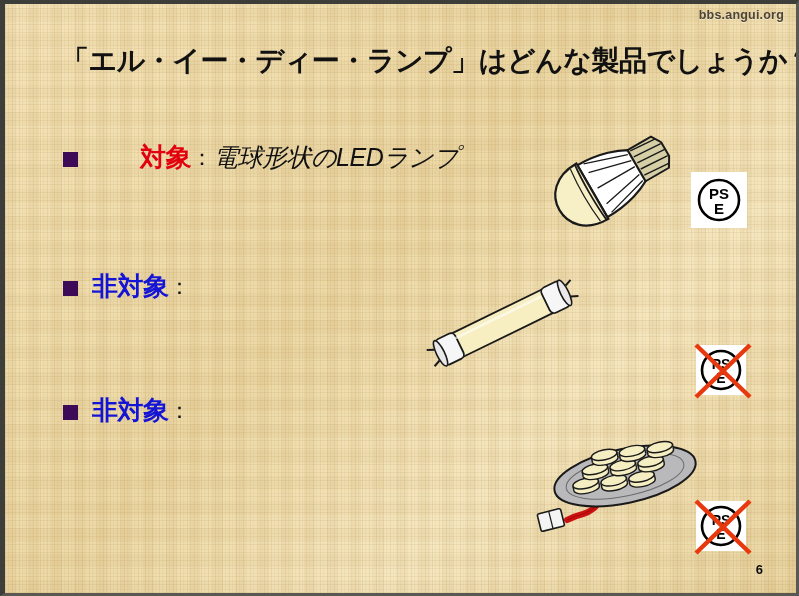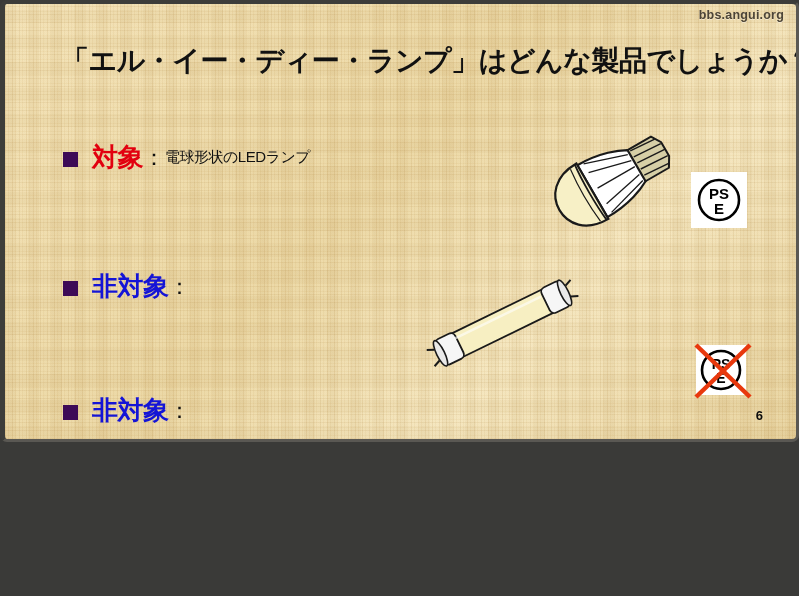--- a/index.html
+++ b/index.html
@@ -2,35 +2,34 @@
 <html><head>
 <meta charset="utf-8">
 <style>
   html,body{margin:0;padding:0;}
   body{
     width:799px;height:596px;overflow:hidden;
     font-family:"Liberation Sans","DejaVu Sans",sans-serif;
     background:#3a3a38;
   }
   #slide{
-    position:relative;width:799px;height:442px;
+    position:relative;width:799px;height:596px;
     box-sizing:border-box;
     border-left:5px solid #3d3d3a;
     border-top:4px solid #3d3d3a;
     border-right:3px solid #5a5853;
     border-bottom:3px solid #5a5853;
     background-color:#ecd9a6;
     background-image:
       repeating-linear-gradient(90deg, rgba(190,155,95,.16) 0 1px, rgba(255,244,210,.10) 1px 3px, rgba(208,175,115,.10) 3px 4px, rgba(255,248,220,.06) 4px 7px),
       repeating-linear-gradient(0deg, rgba(185,150,92,.13) 0 1px, rgba(255,246,214,.09) 1px 3px, rgba(205,172,112,.09) 3px 4px, rgba(255,250,226,.05) 4px 8px),
       repeating-linear-gradient(90deg, rgba(170,134,76,.07) 0 11px, rgba(255,250,225,.05) 11px 23px),
       repeating-linear-gradient(0deg, rgba(170,134,76,.06) 0 13px, rgba(255,250,225,.04) 13px 26px),
       linear-gradient(135deg,#f0ddae 0%,#e7d098 45%,#f2e2b8 70%,#e3cb92 100%);
     overflow:hidden;
-    border-radius:7px;
   }
 
   
   #watermark{
     position:absolute;top:4px;right:12px;
     font-size:12.5px;font-weight:bold;color:#4c4436;
     letter-spacing:.2px;
     text-shadow:0 1px 0 rgba(255,255,255,.45);
   }
 
@@ -42,24 +41,24 @@
   }
 
   
   .bullet-row{position:absolute;display:flex;align-items:center;white-space:nowrap;}
   .bullet-sq{
     width:15px;height:15px;background:#3d0a57;
     display:inline-block;margin-right:14px;flex:none;
     position:relative;top:2px;
   }
   .b-key{font-size:26px;font-weight:bold;letter-spacing:-.5px;}
-  .b-key.red{color:#e2000f;}
+  .b-key.red{color:#e2000f;margin-left:48px;}
   .b-key.blue{color:#1414d6;}
   .b-colon{font-size:22px;color:#111;}
-  .b-rest{font-size:15px;color:#111;letter-spacing:-.5px;}
+  .b-rest{font-size:25px;color:#111;letter-spacing:-.5px;font-style:italic;}
 
   #row1{left:58px;top:136px;}
   #row2{left:58px;top:265px;}
   #row3{left:58px;top:389px;}
 
   
   #pagenum{
     position:absolute;right:33px;bottom:16px;
     font-size:13px;font-weight:bold;color:#0d0d0d;
   }

